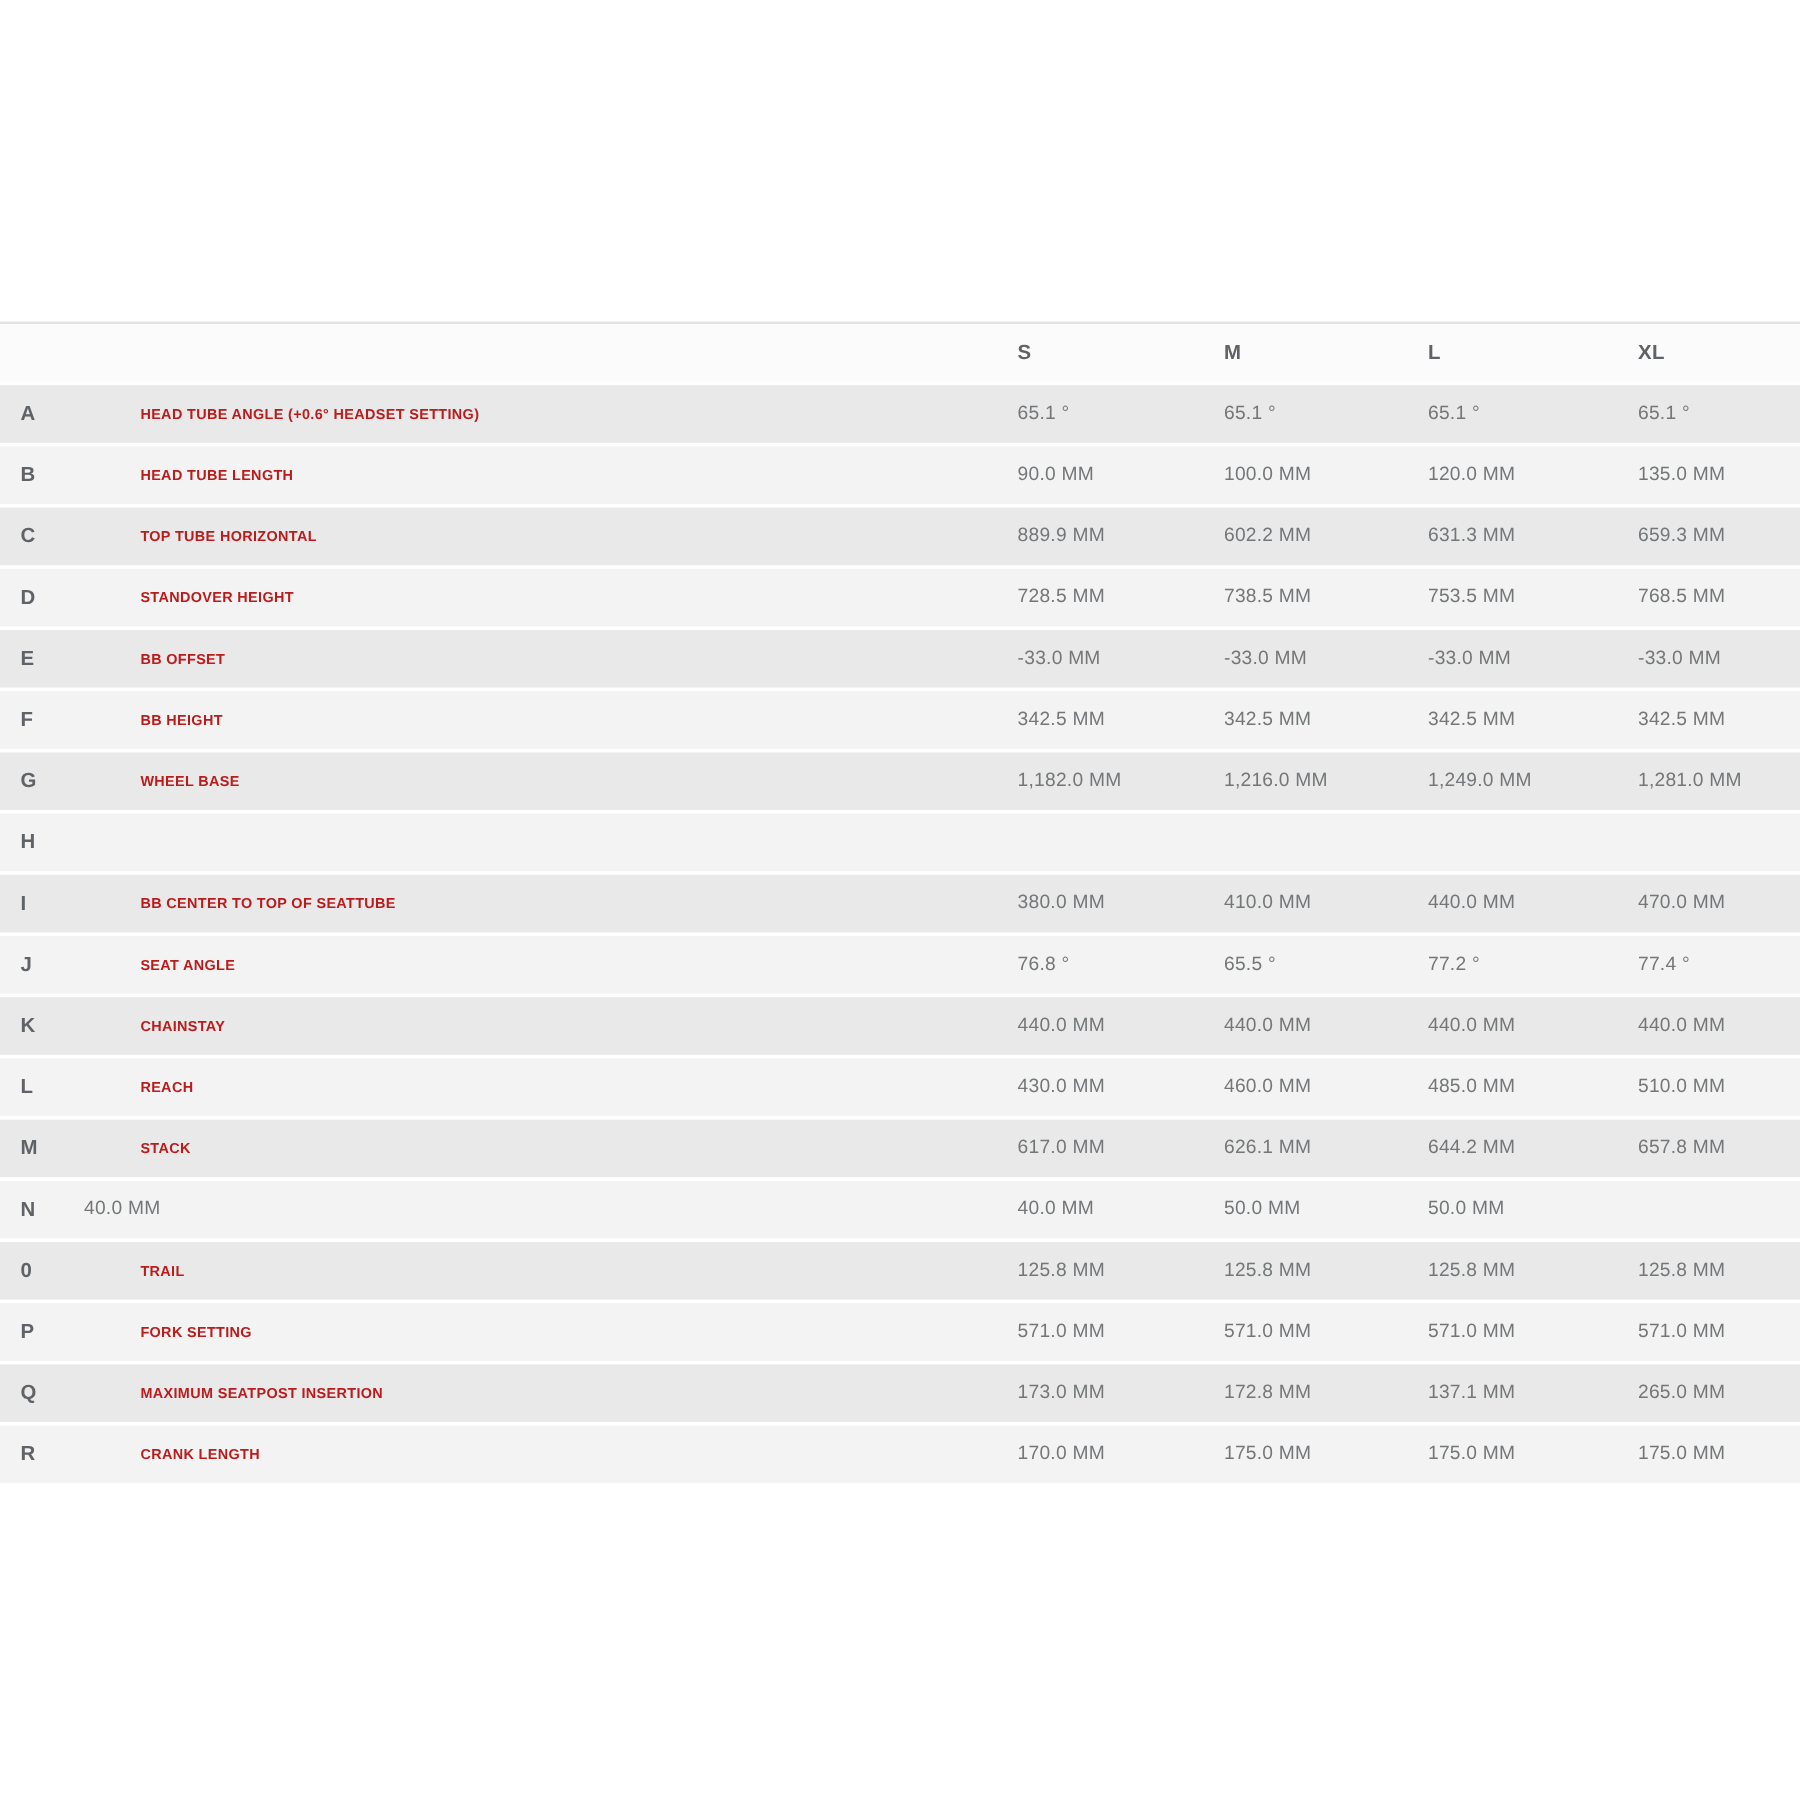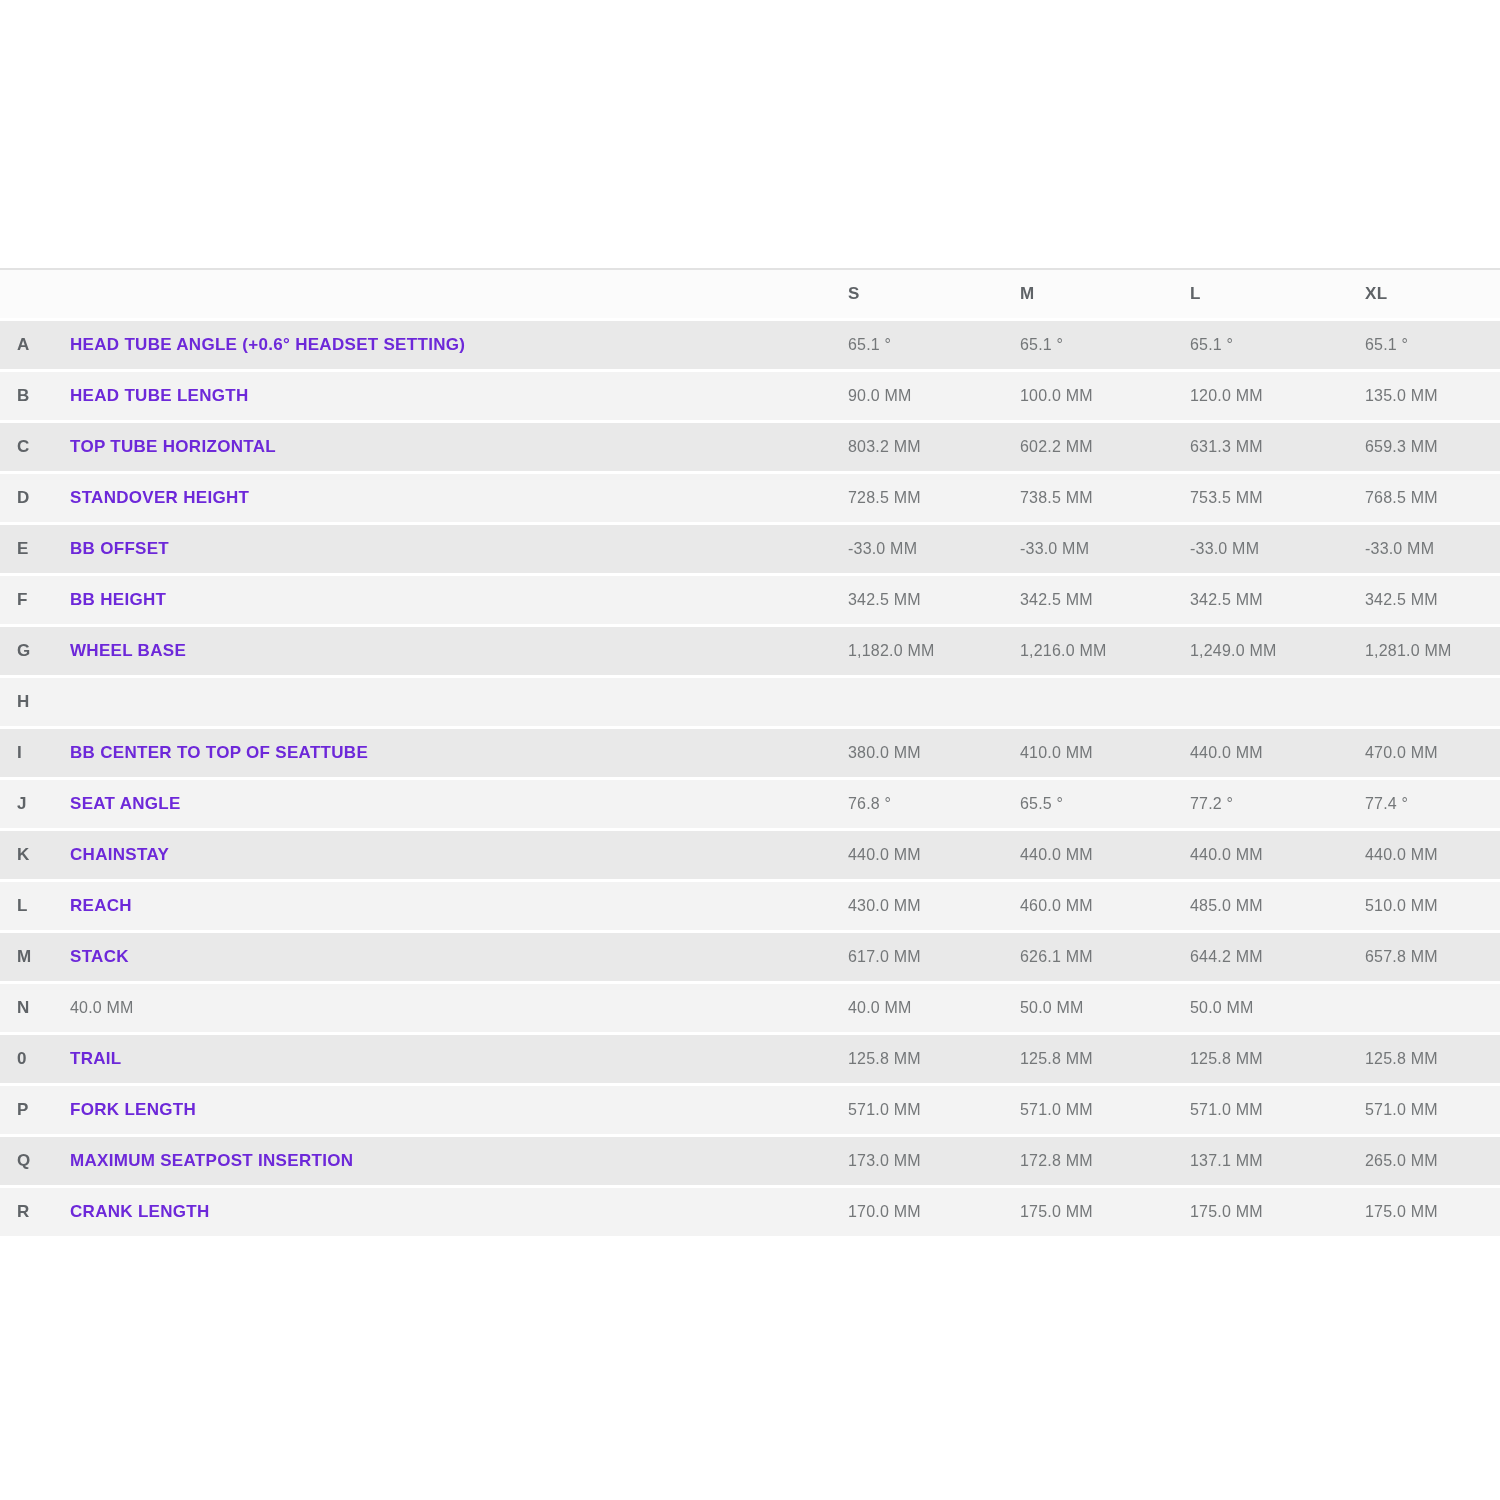--- a/index.html
+++ b/index.html
@@ -32,25 +32,26 @@
   .table-body .grid-row:nth-child(odd)  { background: #e9e9e9; }
   .table-body .grid-row:nth-child(even) { background: #f3f3f3; }
   .cell-letter {
     padding-left: 17px;
     font-size: 17px;
     font-weight: bold;
     color: #5f6367;
     letter-spacing: 0.3px;
   }
   .cell-label {
-    font-size: 17px;
+    font-size: 12px;
     font-weight: bold;
-    color: #6d28d9;
+    color: #b91c1c;
     letter-spacing: 0.3px;
     white-space: nowrap;
+    margin-left: 47px;
   }
   .cell-value {
     font-size: 16px;
     font-weight: normal;
     color: #747779;
     letter-spacing: 0.2px;
     white-space: nowrap;
   }
   .header-size {
     font-size: 17px;
@@ -90,21 +91,21 @@
       <div class="cell-label">HEAD TUBE LENGTH</div>
       <div class="cell-value">90.0 MM</div>
       <div class="cell-value">100.0 MM</div>
       <div class="cell-value">120.0 MM</div>
       <div class="cell-value">135.0 MM</div>
     </div>
 
     <div class="grid-row">
       <div class="cell-letter">C</div>
       <div class="cell-label">TOP TUBE HORIZONTAL</div>
-      <div class="cell-value">803.2 MM</div>
+      <div class="cell-value">889.9 MM</div>
       <div class="cell-value">602.2 MM</div>
       <div class="cell-value">631.3 MM</div>
       <div class="cell-value">659.3 MM</div>
     </div>
 
     <div class="grid-row">
       <div class="cell-letter">D</div>
       <div class="cell-label">STANDOVER HEIGHT</div>
       <div class="cell-value">728.5 MM</div>
       <div class="cell-value">738.5 MM</div>
@@ -204,21 +205,21 @@
       <div class="cell-letter">0</div>
       <div class="cell-label">TRAIL</div>
       <div class="cell-value">125.8 MM</div>
       <div class="cell-value">125.8 MM</div>
       <div class="cell-value">125.8 MM</div>
       <div class="cell-value">125.8 MM</div>
     </div>
 
     <div class="grid-row">
       <div class="cell-letter">P</div>
-      <div class="cell-label">FORK LENGTH</div>
+      <div class="cell-label">FORK SETTING</div>
       <div class="cell-value">571.0 MM</div>
       <div class="cell-value">571.0 MM</div>
       <div class="cell-value">571.0 MM</div>
       <div class="cell-value">571.0 MM</div>
     </div>
 
     <div class="grid-row">
       <div class="cell-letter">Q</div>
       <div class="cell-label">MAXIMUM SEATPOST INSERTION</div>
       <div class="cell-value">173.0 MM</div>

